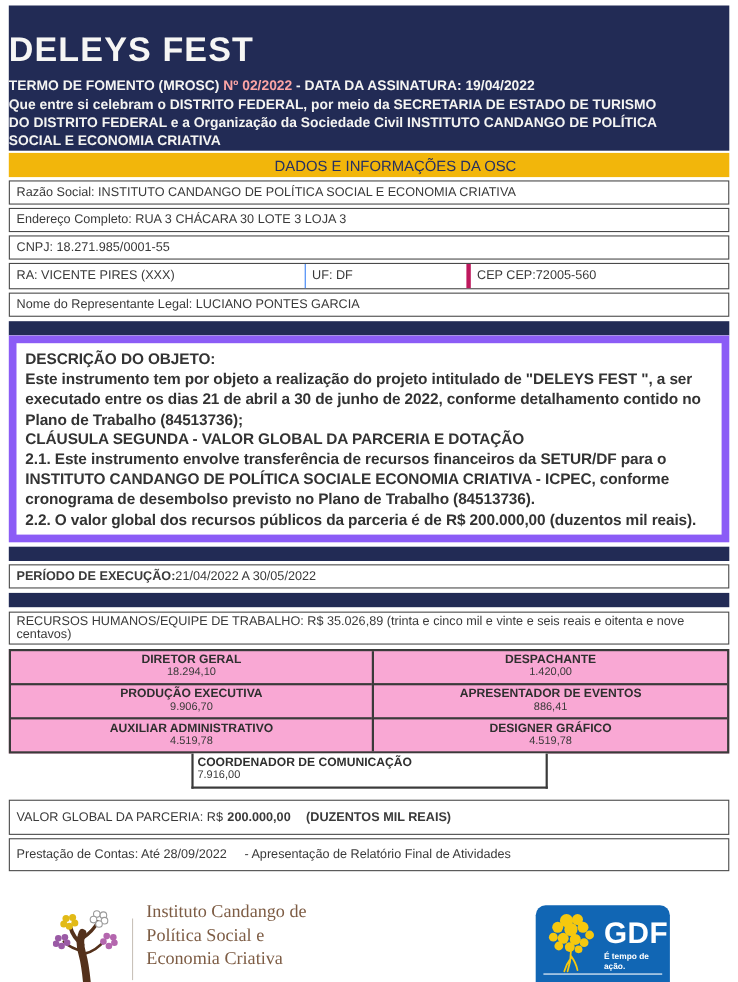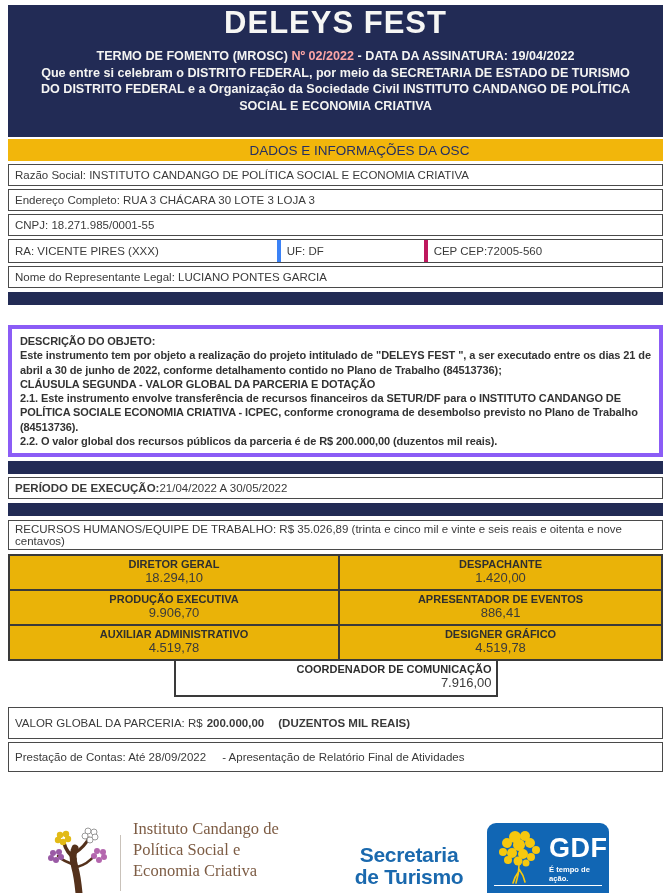--- a/index.html
+++ b/index.html
@@ -9,21 +9,21 @@
     font-family:"Liberation Sans", sans-serif;
     color:#3c3c3c;
     position:relative;
     overflow:hidden;
   }
   .content { margin:5px 8px 0 8px; }
 
   
   .hdr {
     background:#222b55; color:#f4f4f2; height:132px;
-    padding-top:0; text-align:center;
+    padding-top:22px; text-align:left;
   }
   .hdr-title {
     font-size:31px; font-weight:bold; letter-spacing:1px; color:#f6f6f4;
     margin-bottom:7px;
   }
   .hdr-sub { font-size:12.6px; font-weight:bold; line-height:1.32; }
   .hdr-line { white-space:nowrap; }
   .num-accent { color:#fca5a5; }
 
   
@@ -34,48 +34,48 @@
 
   
   .row {
     margin-top:3px; border:1px solid #4a4a4a; background:#fff;
     min-height:22px; display:flex; align-items:center;
     font-size:11.5px; padding:2px 6px; color:#3a3a3a;
   }
   .row-split { padding:0; }
   .cell { padding:2px 6px; display:flex; align-items:center; height:22px; }
   .cell-ra  { width:41%; }
-  .cell-uf  { width:22.5%; border-left:4px solid #3b82f6; }
+  .cell-uf  { width:22.5%; border-left:1px solid #3b82f6; }
   .cell-cep { width:36.5%; border-left:4px solid #be185d; }
 
   .navy-divider { margin-top:4px; height:13px; background:#222b55; }
 
   
   .desc {
-    margin-top:20px; border:4px solid #8b5cf6; background:#fff;
-    padding:5px 8px; font-size:11px; font-weight:bold; line-height:1.3;
+    margin-top:0; border:7px solid #8b5cf6; background:#fff;
+    padding:5px 8px; font-size:14px; font-weight:bold; line-height:1.3;
     letter-spacing:-0.1px; color:#333;
   }
 
   .periodo { margin-top:3px; }
   .periodo b { margin-right:0; }
 
   .recursos { margin-top:4px; min-height:26px; }
 
   
   .team { margin-top:4px; border:2px solid #3a3a3a; display:grid;
-          grid-template-columns:50.4% 49.6%; background:#eab308; }
+          grid-template-columns:50.4% 49.6%; background:#f9a8d4; }
   .team-cell { padding:2px 4px 4px 4px; text-align:center; }
   .team-cell.bl { border-left:2px solid #3a3a3a; }
   .team-cell.bt { border-top:2px solid #3a3a3a; }
   .team-name { font-size:11px; font-weight:bold; color:#2f2f2f; }
-  .team-val  { font-size:13px; color:#3a3a3a; }
+  .team-val  { font-size:10px; color:#3a3a3a; }
   .coord {
     width:324px; margin:0 auto; border:2px solid #3a3a3a; border-top:none;
-    background:#fff; text-align:right; padding:2px 4px 5px 4px;
+    background:#fff; text-align:left; padding:2px 4px 5px 4px;
   }
 
   .valor { margin-top:10px; min-height:32px; }
   .valor .vg-val { font-weight:bold; margin-left:4px; }
   .valor .vg-ext { font-weight:bold; margin-left:14px; }
 
   .prestacao { margin-top:3px; min-height:30px; }
   .prestacao .p2 { margin-left:16px; }
 
   
@@ -238,24 +238,20 @@
       </g>
     </svg>
     <div class="inst-divider"></div>
     <div class="inst-text">
       <div>Instituto Candango de</div>
       <div>Política Social e</div>
       <div>Economia Criativa</div>
     </div>
   </div>
 
-  <div class="setur">
-    <div>Secretaria</div>
-    <div>de Turismo</div>
-  </div>
 
   <div class="gdf">
     <svg class="gdf-tree" width="50" height="60" viewBox="0 0 50 60">
       <g fill="#f6c80e">
         <circle cx="20" cy="10" r="6"></circle>
           <circle cx="30" cy="9" r="5"></circle>
           <circle cx="12" cy="16" r="5"></circle>
         <circle cx="24" cy="18" r="6"></circle>
           <circle cx="35" cy="16" r="5"></circle>
           <circle cx="41" cy="23" r="4"></circle>

